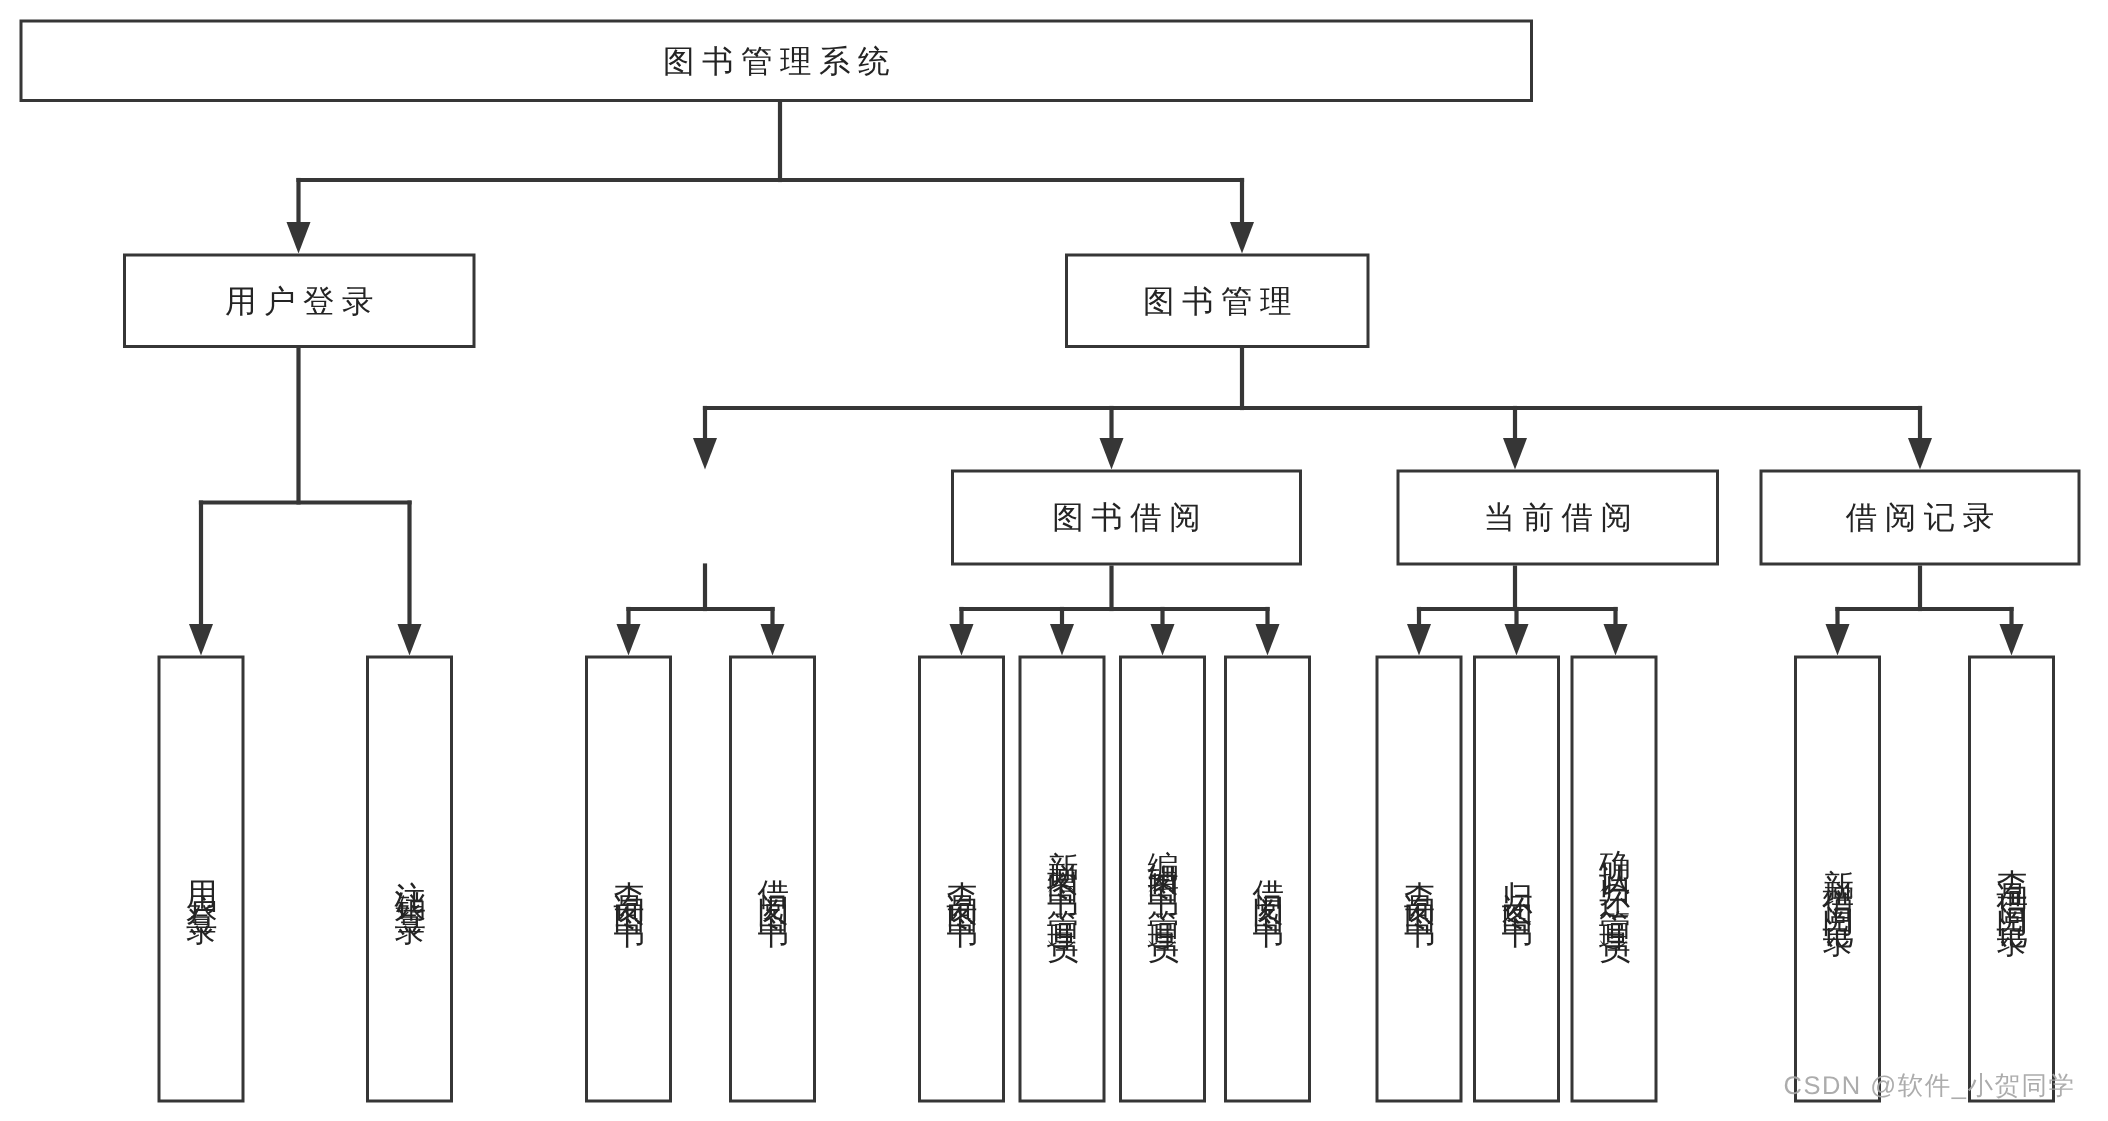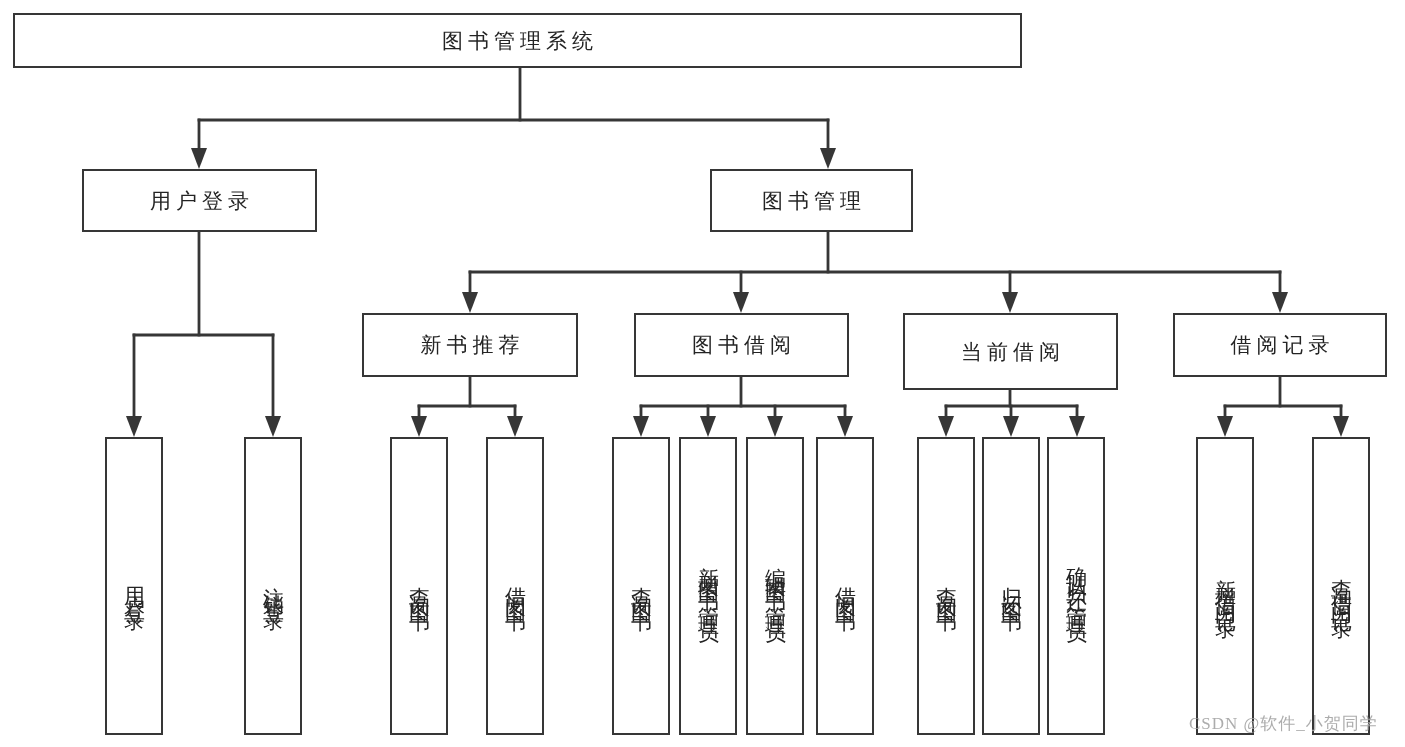--- a/index.html
+++ b/index.html
@@ -1,20 +1,20 @@
 <!DOCTYPE html>
 <html><head>
 <meta charset="utf-8">
 <style>
   html,body{margin:0;padding:0;background:#ffffff;}
   .stage{
     position:relative;
     width:1405px;height:747px;
     background:#ffffff;
-    font-family:Liberation Serif, serif;
+    font-family:Liberation Sans, sans-serif;
     overflow:hidden;
   }
   .connectors{
     position:absolute;left:0;top:0;width:1405px;height:747px;
     z-index:1;
   }
   .node{
     position:absolute;
     box-sizing:border-box;
     background:#ffffff;
@@ -131,27 +131,24 @@
     <span>图书管理系统</span>
   </div>
 
   <div class="node h" style="left:82px;top:169px;width:235px;height:63px">
     <span>用户登录</span>
   </div>
   <div class="node h" style="left:710px;top:169px;width:203px;height:63px">
     <span>图书管理</span>
   </div>
 
-  <div class="node h" style="left:362px;top:313px;width:216px;height:64px">
-    <span>新书推荐</span>
-  </div>
-  <div class="node h" style="left:634px;top:313px;width:215px;height:64px">
+  <div class="node h" style="left:634px;top:313px;width:234px;height:64px">
     <span>图书借阅</span>
   </div>
-  <div class="node h" style="left:903px;top:313px;width:215px;height:77px">
+  <div class="node h" style="left:931px;top:313px;width:215px;height:64px">
     <span>当前借阅</span>
   </div>
   <div class="node h" style="left:1173px;top:313px;width:214px;height:64px">
     <span>借阅记录</span>
   </div>
 
   <div class="node v" style="left:105px;top:437px;width:58px;height:298px">
     <span>用户登录</span>
   </div>
   <div class="node v" style="left:244px;top:437px;width:58px;height:298px">

